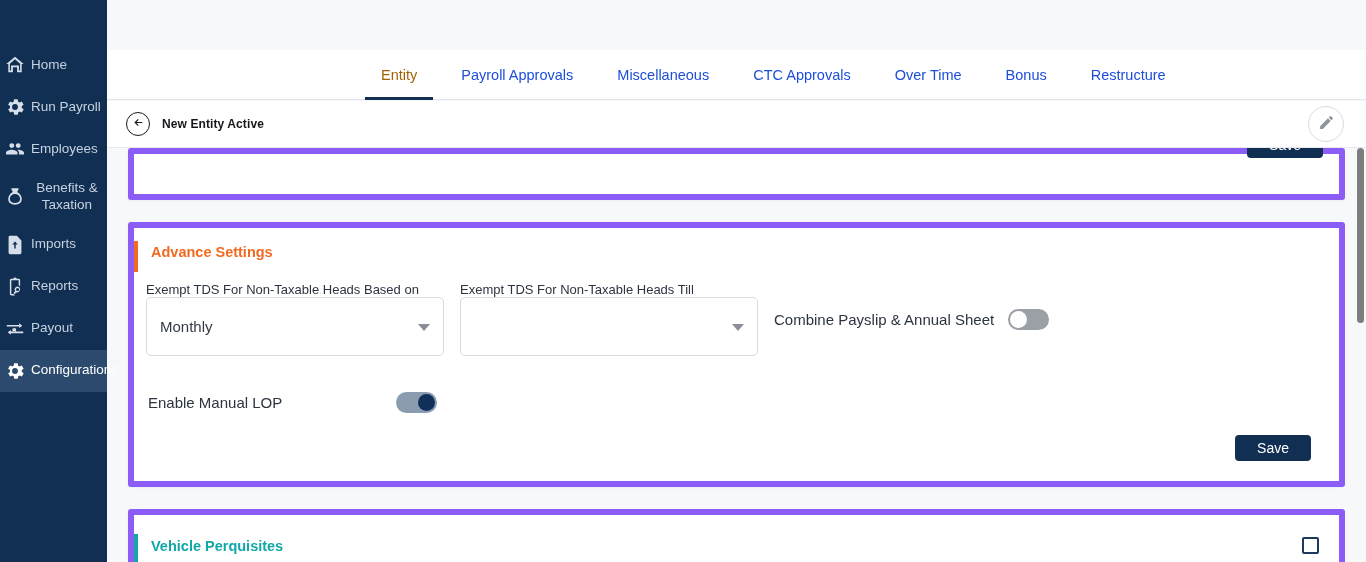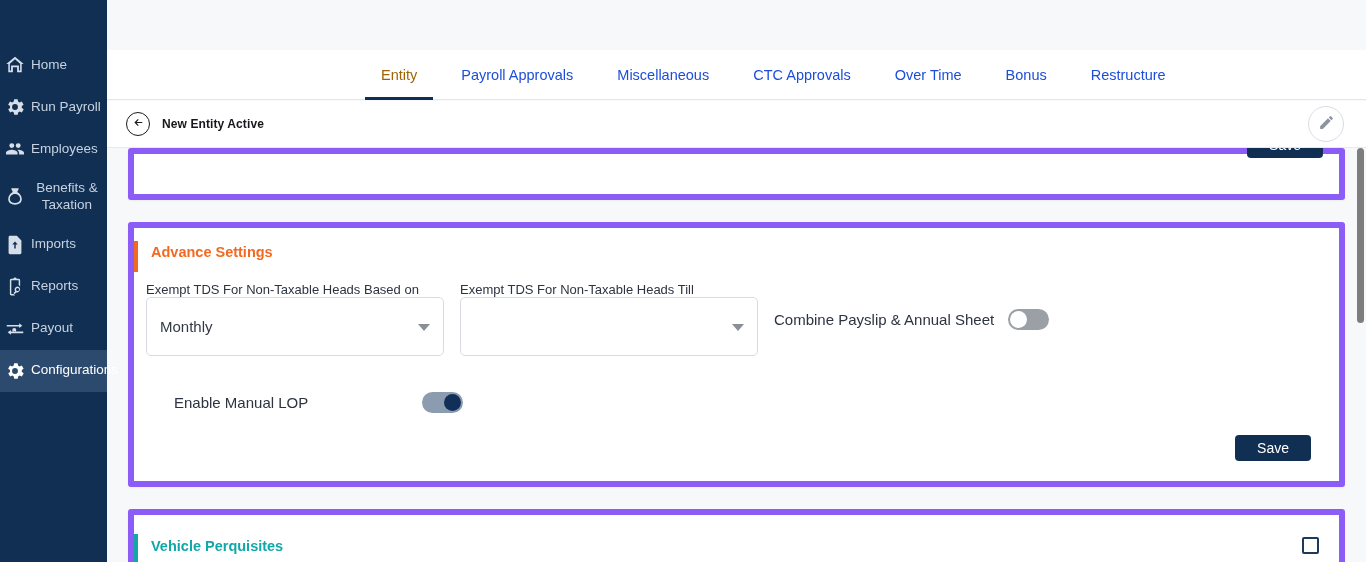--- a/index.html
+++ b/index.html
@@ -307,21 +307,20 @@
   .toggle.off .knob { left: 2px; background: #ffffff; }
   .toggle.on { background: #8b9cb0; }
   .toggle.on .knob { right: 2px; background: #10305a; }
 
   .lop-row {
     display: flex;
     align-items: center;
     gap: 0;
     margin-top: 36px;
     padding-left: 2px;
-    margin-left: 26px;
   }
   .lop-label {
     font-size: 15px;
     color: #2c3440;
     width: 248px;
   }
 
   .save-row {
     display: flex;
     justify-content: flex-end;

